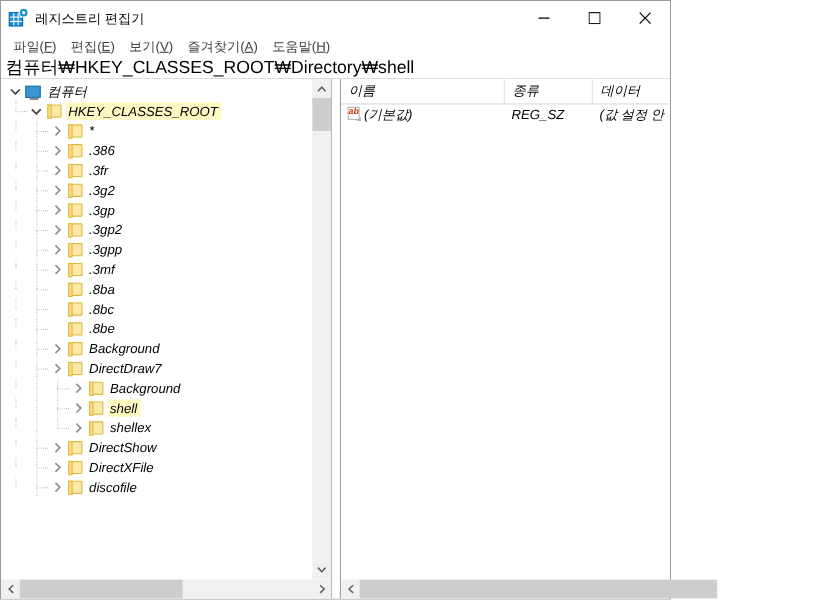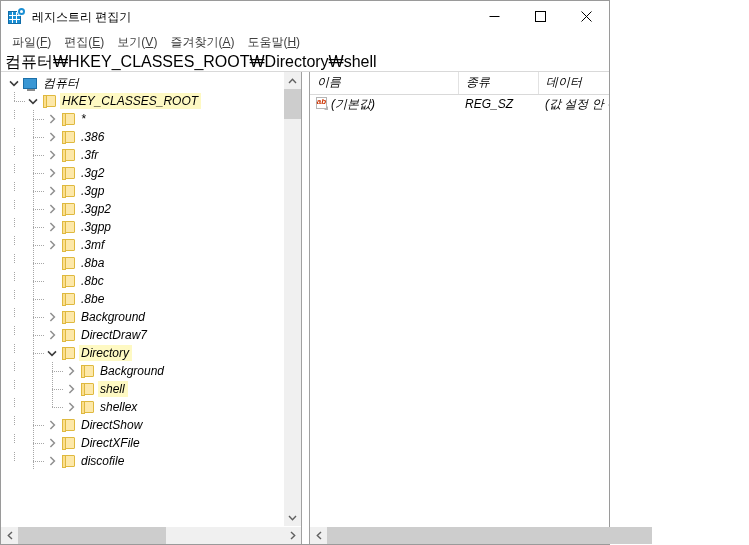--- a/index.html
+++ b/index.html
@@ -712,36 +712,20 @@
               </div>
               <span class="chev">
                 <svg width="7" height="10" viewBox="0 0 7 10">
                   <path d="M1.4 1 L5.4 5 L1.4 9" fill="none" stroke="#8f8f8f" stroke-width="1.5"></path>
                 </svg>
               </span>
               <span class="folder">
                 <span class="folder-shape"></span>
               </span>
               <span class="tlabel">DirectDraw7</span>
-            </div>
-            <div class="trow">
-              <div class="tw-indent" style="width: 43px;">
-                <span class="guide" style="left: 13px; height: 9px;"></span>
-                <span class="guide" style="left: 32px;"></span>
-                <span class="elbow" style="left: 32px; width: 11px;"></span>
-              </div>
-              <span class="chev">
-                <svg width="10" height="7" viewBox="0 0 10 7">
-                  <path d="M1 1.4 L5 5.4 L9 1.4" fill="none" stroke="#3c3c3c" stroke-width="1.5"></path>
-                </svg>
-              </span>
-              <span class="folder">
-                <span class="folder-shape"></span>
-              </span>
-              <span class="tlabel sel-inactive">Directory</span>
             </div>
             <div class="trow">
               <div class="tw-indent" style="width: 62px;">
                 <span class="guide" style="left: 13px; height: 9px;"></span>
                 <span class="guide" style="left: 32px;"></span>
                 <span class="guide" style="left: 51px;"></span>
                 <span class="elbow" style="left: 51px; width: 11px;"></span>
               </div>
               <span class="chev">
                 <svg width="7" height="10" viewBox="0 0 7 10">

